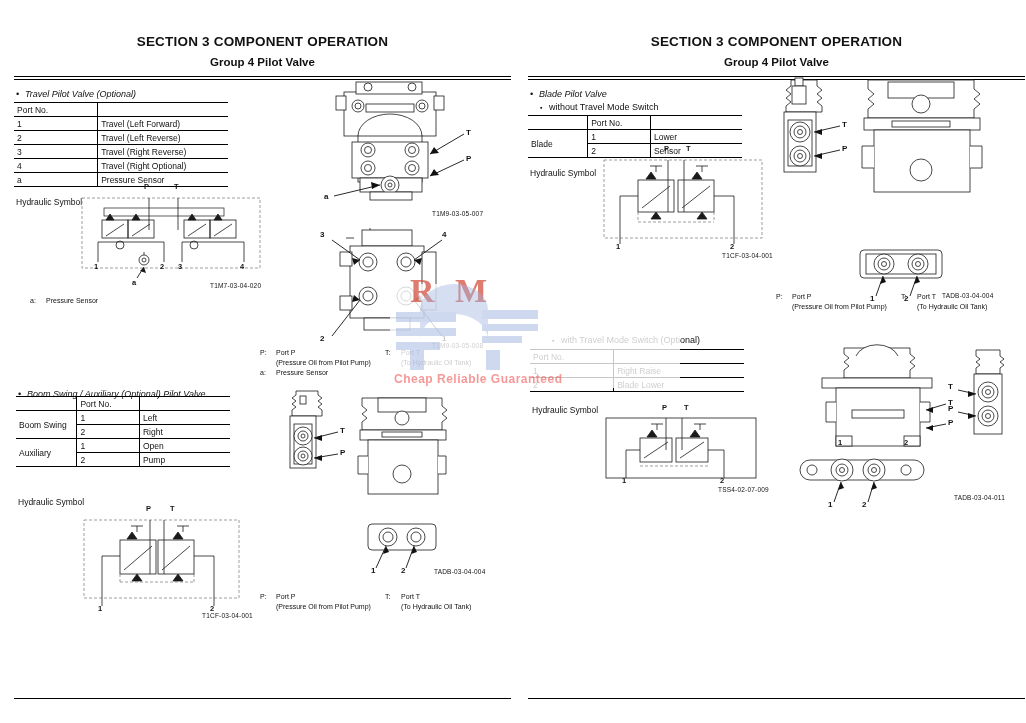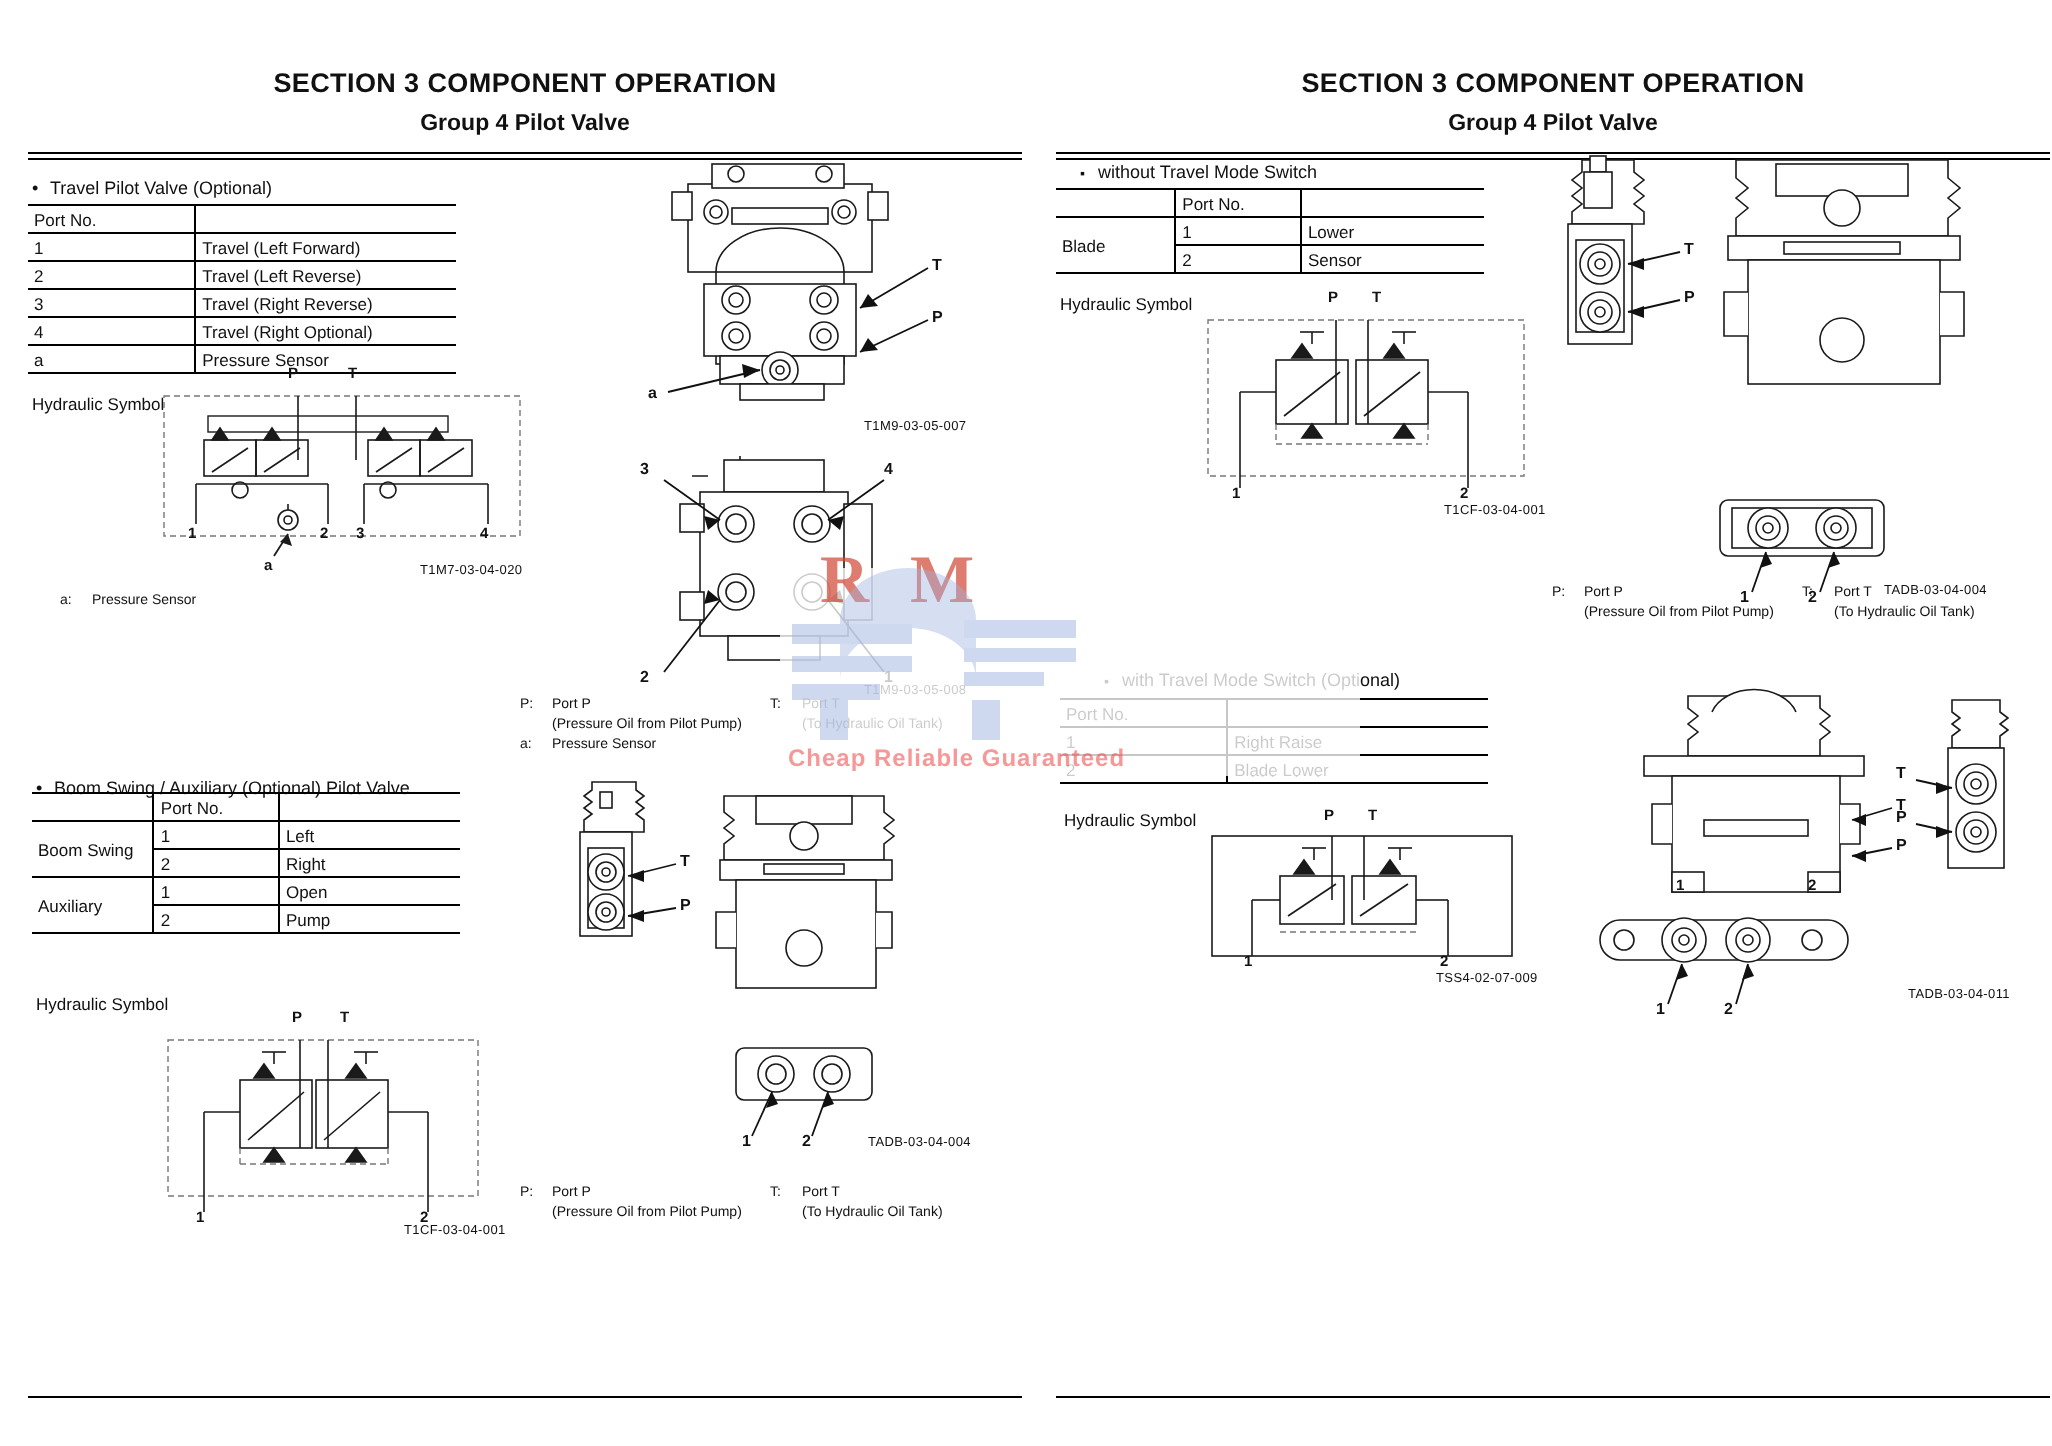--- a/index.html
+++ b/index.html
@@ -16,21 +16,21 @@
     text-align:center;font-weight:bold;font-size:13.5px;letter-spacing:.2px;
     margin-top:34px;
   }
   .hdr-sub{
     text-align:center;font-weight:bold;font-size:11.5px;margin-top:7px;
   }
   .hdr-rules{margin-top:8px;}
   .hdr-rules div{border-top:1.6px solid #000;}
   .hdr-rules div:last-child{border-top:1px solid #000;margin-top:2px;}
 
-  .bullet{font-size:9px;margin:9px 0 3px 2px;}
+  .bullet{font-size:9px;margin:9px 0 3px 2px;font-style:italic;}
   .bullet .dot{display:inline-block;width:9px;}
   .subbullet{font-size:9px;margin:1px 0 3px 12px;}
   .subbullet .dot{display:inline-block;width:9px;font-size:7px;}
 
   table.port{border-collapse:collapse;font-size:8.5px;width:214px;}
   table.port td{
     border-top:.8px solid #000;border-bottom:.8px solid #000;
     padding:1px 3px;height:11px;vertical-align:middle;
   }
   table.port td.vl{border-left:.8px solid #000;}
@@ -399,20 +399,23 @@
 
 <div class="page page-right">
 
   <div class="hdr-title">SECTION 3 COMPONENT OPERATION</div>
   <div class="hdr-sub">Group 4 Pilot Valve</div>
   <div class="hdr-rules">
       <div></div>
       <div></div>
     </div>
 
+  <div class="bullet">
+    <span class="dot">•</span><span>Blade Pilot Valve</span>
+  </div>
   <div class="subbullet">
     <span class="dot">▪</span><span>without Travel Mode Switch</span>
   </div>
 
   <table class="port">
     <tbody>
         <tr>
       <td class="c1 thick"></td>
       <td class="c2 thick vl">Port No.</td>
       <td class="c3 thick vl"></td>

